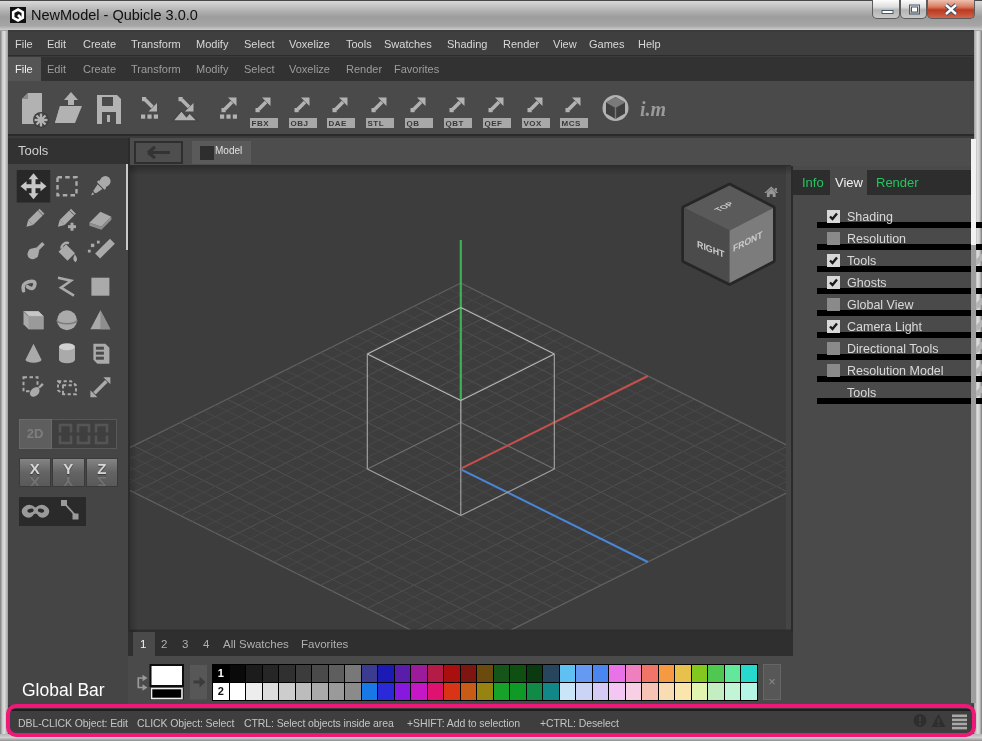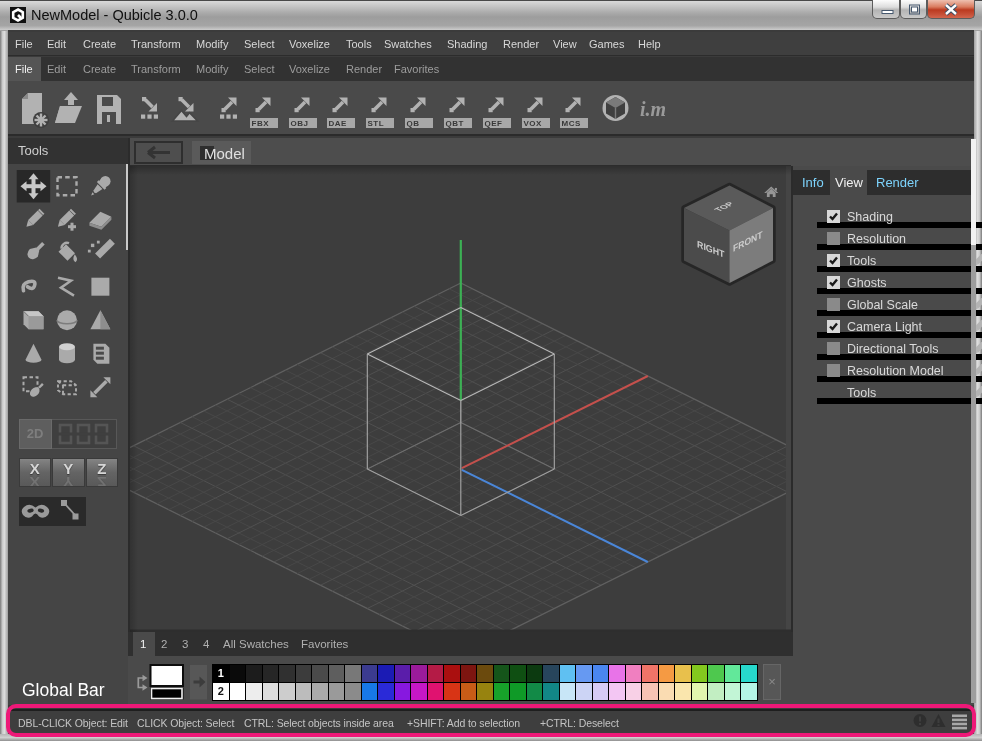--- a/index.html
+++ b/index.html
@@ -31,28 +31,28 @@
 #btn2d { position:absolute; left:10.5px; top:281px; width:33px; height:30px; background:#5e5e5e; border:1px solid #6a6a6a; color:#7e7e7e; font-size:13px; font-weight:bold; text-align:center; line-height:28px; }
 #disp000 { position:absolute; left:43.5px; top:281px; width:65px; height:30px; background:#3f3f3f; border:1px solid #585858; border-left:none; }
 .xyz { position:absolute; top:320px; width:32.5px; height:29px; background:linear-gradient(#848484 0%,#646464 50%,#595959 100%); border:1px solid #3a3a3a; color:#d6d6d6; font-size:15px; font-weight:bold; text-align:center; line-height:19px; overflow:hidden; text-shadow:0 1px 1px rgba(0,0,0,0.45); }
 .xyz i { display:block; font-style:normal; transform:scaleY(-0.85); opacity:0.18; margin-top:-6px; }
 #maskrow { position:absolute; left:10.5px; top:359px; width:67px; height:29px; background:#2a2a2a; }
 
 #vbar { position:absolute; left:130px; top:138px; width:844px; height:28px; background:#4d4d4d; }
 #backbtn { position:absolute; left:4px; top:3px; width:49px; height:23px; background:#4e4e4e; border:2px solid #2e2e2e; }
 #modeltab { position:absolute; left:62px; top:3px; width:59px; height:23px; background:#5a5a5a; }
 #modeltab .sq { position:absolute; left:8px; top:4.5px; width:14px; height:14px; background:#2e2e2e; }
-#modeltab .t { position:absolute; left:12px; top:4px; font-size:15px; color:#e0e0e0; }
+#modeltab .t { position:absolute; left:23px; top:4px; font-size:10px; color:#e0e0e0; }
 
 #divL { position:absolute; left:128px; top:138px; width:2px; height:567px; background:#2b2b2b; }
 #divR { position:absolute; left:791px; top:166px; width:2px; height:539px; background:#2b2b2b; }
 
 #rpanel { position:absolute; left:793px; top:166px; width:181px; height:539px; background:#4a4a4a; }
 #rtabs { position:absolute; left:793px; top:170px; width:181px; height:25px; background:#2d2d2d; }
-#rtabs .tab { position:absolute; top:0; height:25px; font-size:13px; color:#7dd3fc; line-height:25px; }
+#rtabs .tab { position:absolute; top:0; height:25px; font-size:13px; color:#22c55e; line-height:25px; }
 #rtabs .seltab { position:absolute; left:37px; top:0px; width:37px; height:25px; background:#4a4a4a; }
 .prow { position:absolute; left:817px; width:170px; height:22px; border-bottom:6px solid #000000; }
 .prow .cb { position:absolute; left:10px; top:4px; width:13px; height:13px; background:#8a8a8a; }
 .prow .cb.on { background:#d8d8d8; }
 .prow .cb.on svg { position:absolute; left:0px; top:0px; }
 .prow .rlabel { position:absolute; left:30px; top:3.5px; font-size:12.5px; color:#dadada; }
 .prow .pen { position:absolute; right:1px; top:3px; }
 #rscroll { position:absolute; left:971px; top:139px; width:5px; height:564px; background:#9e9e9e; }
 #rthumb { position:absolute; left:971px; top:139px; width:5px; height:106px; background:#f2f2f2; }
 
@@ -497,21 +497,21 @@
 <div class="prow" style="top:272px">
     <span class="cb on">
       <svg width="13" height="13">
         <path d="M3 6.5 L5.5 9 L10 3.5" stroke="#1a1a1a" stroke-width="2.4" fill="none"></path>
       </svg>
     </span>
     <span class="rlabel">Ghosts</span>
   </div>
 <div class="prow" style="top:294px">
     <span class="cb"></span>
-    <span class="rlabel">Global Scale</span>
+    <span class="rlabel">Global View</span>
     <svg class="pen" width="16" height="16">
       <g transform="translate(8,8) rotate(45)" fill="#b4b4b4">
         <rect x="-2.6" y="-7.5" width="5.2" height="10"></rect>
         <rect x="-2.6" y="-10" width="5.2" height="1.8"></rect>
         <polygon points="-2.6,2.5 2.6,2.5 0,7"></polygon>
       </g>
     </svg>
   </div>
 <div class="prow" style="top:316px">
     <span class="cb on">

